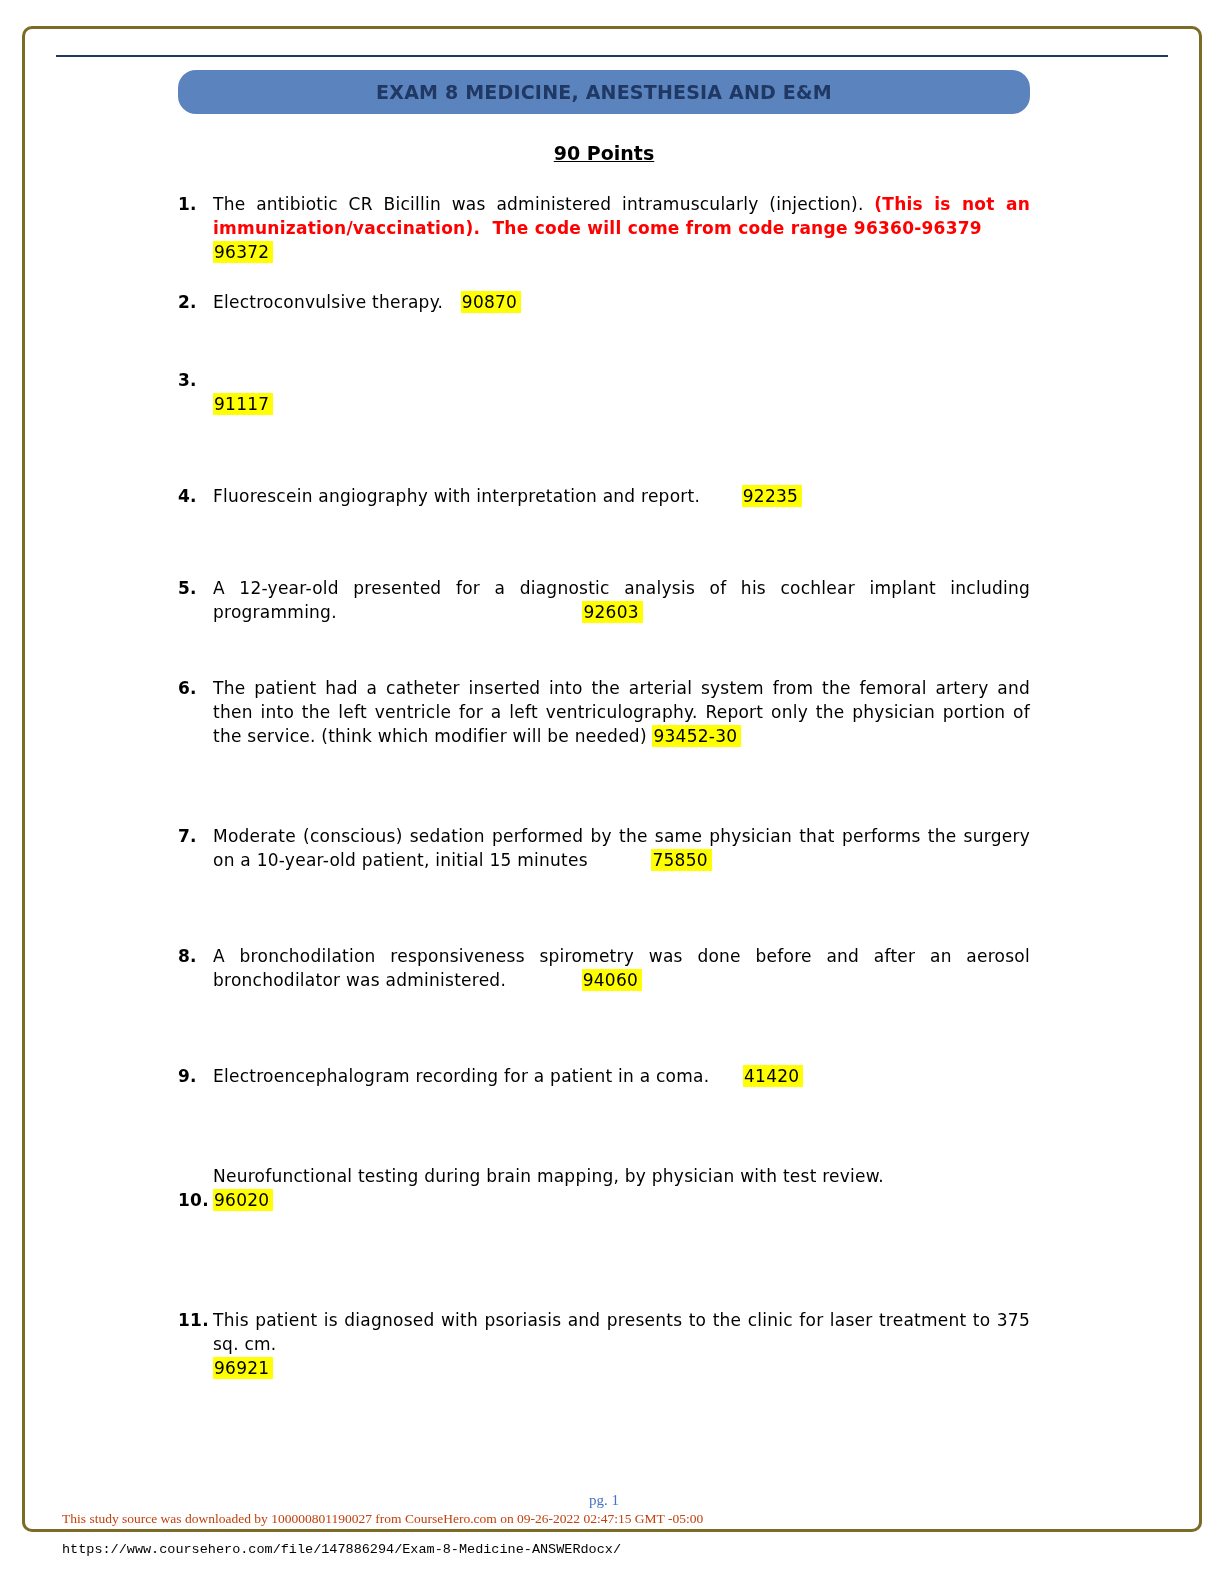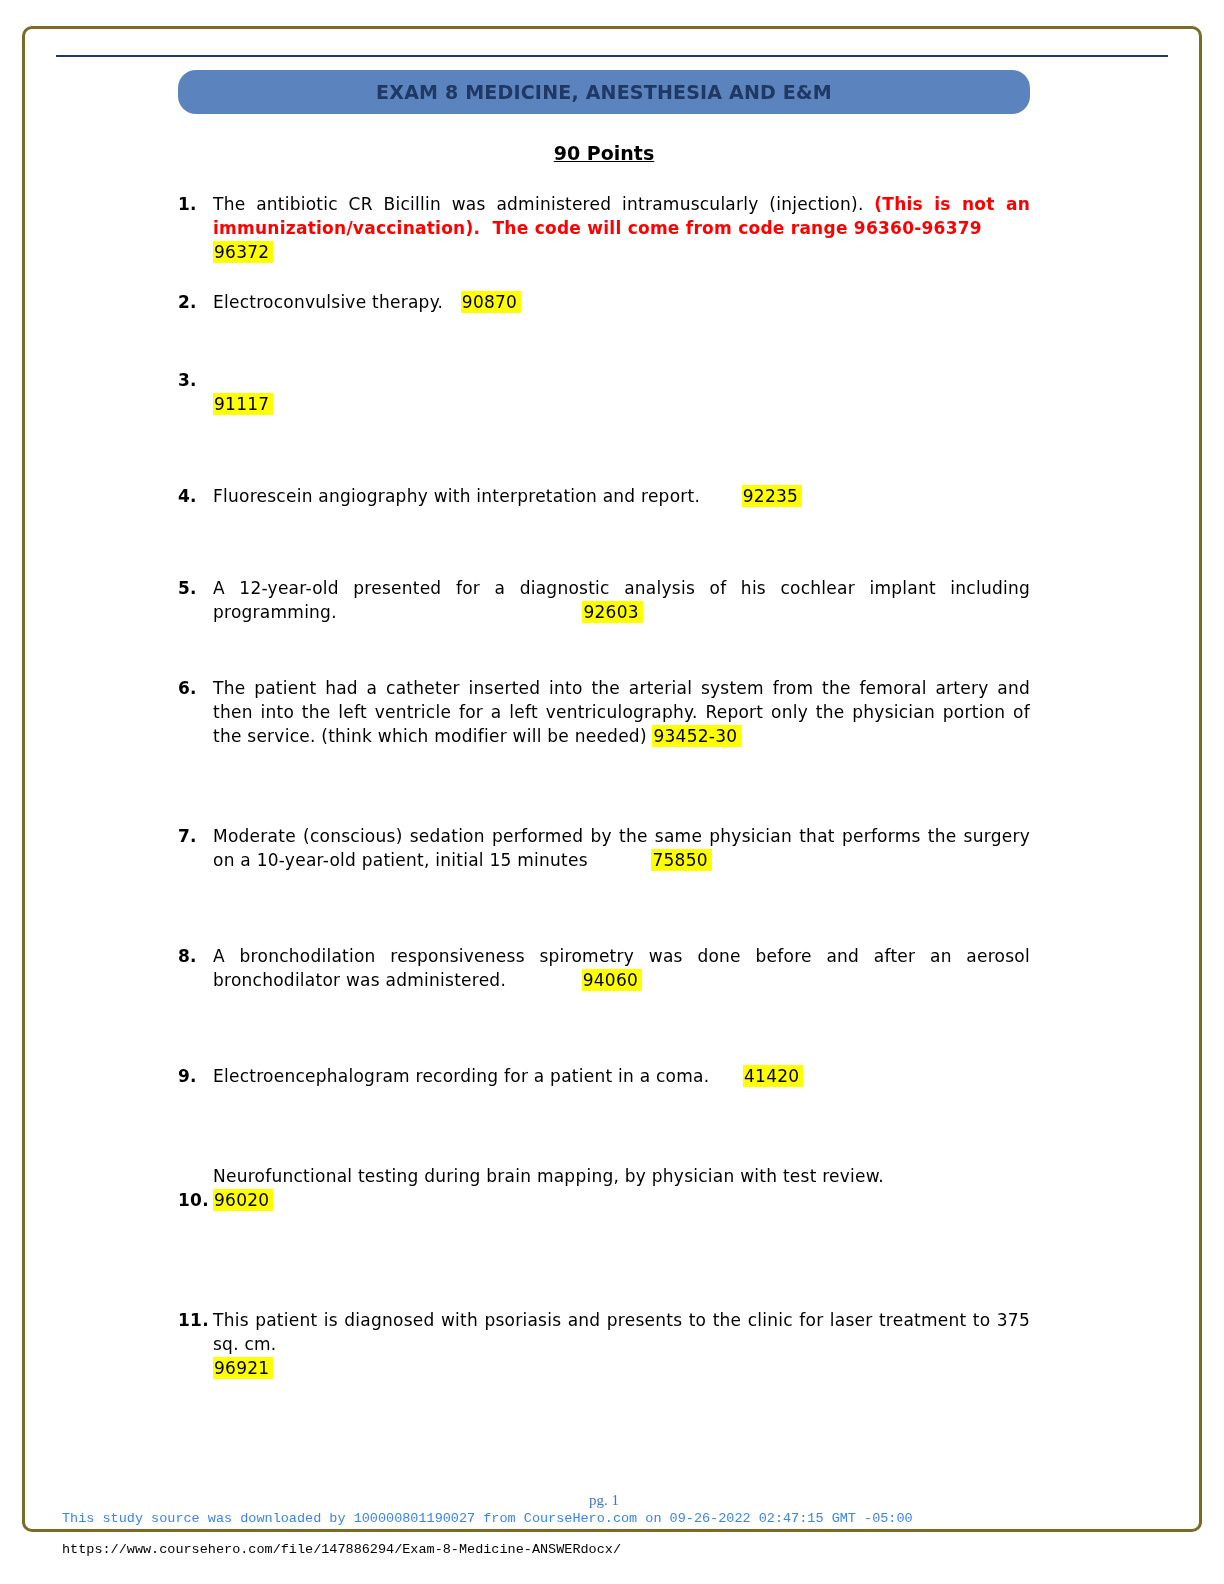--- a/index.html
+++ b/index.html
@@ -67,22 +67,22 @@
   .gap { display:inline-block; height:1px; }
   .pg-label {
     position:absolute; left:178px; width:852px; top:1492px;
     text-align:center;
     color:var(--page-label,#4472c4);
     font-family:"Liberation Serif", serif;
     font-size:15px;
   }
   .download-note {
     position:absolute; left:62px; top:1511px;
-    font-family:Liberation Mono, monospace;
-    font-size:13.5px; color:#3b82f6;
+    font-family:Liberation Serif, serif;
+    font-size:13.5px; color:#c2410c;
   }
   .source-url {
     position:absolute; left:62px; top:1542px;
     font-family:Liberation Mono, monospace;
     font-size:13.5px; color:#000;
     text-decoration:none;
   }
 </style>
 </head>
 <body>

